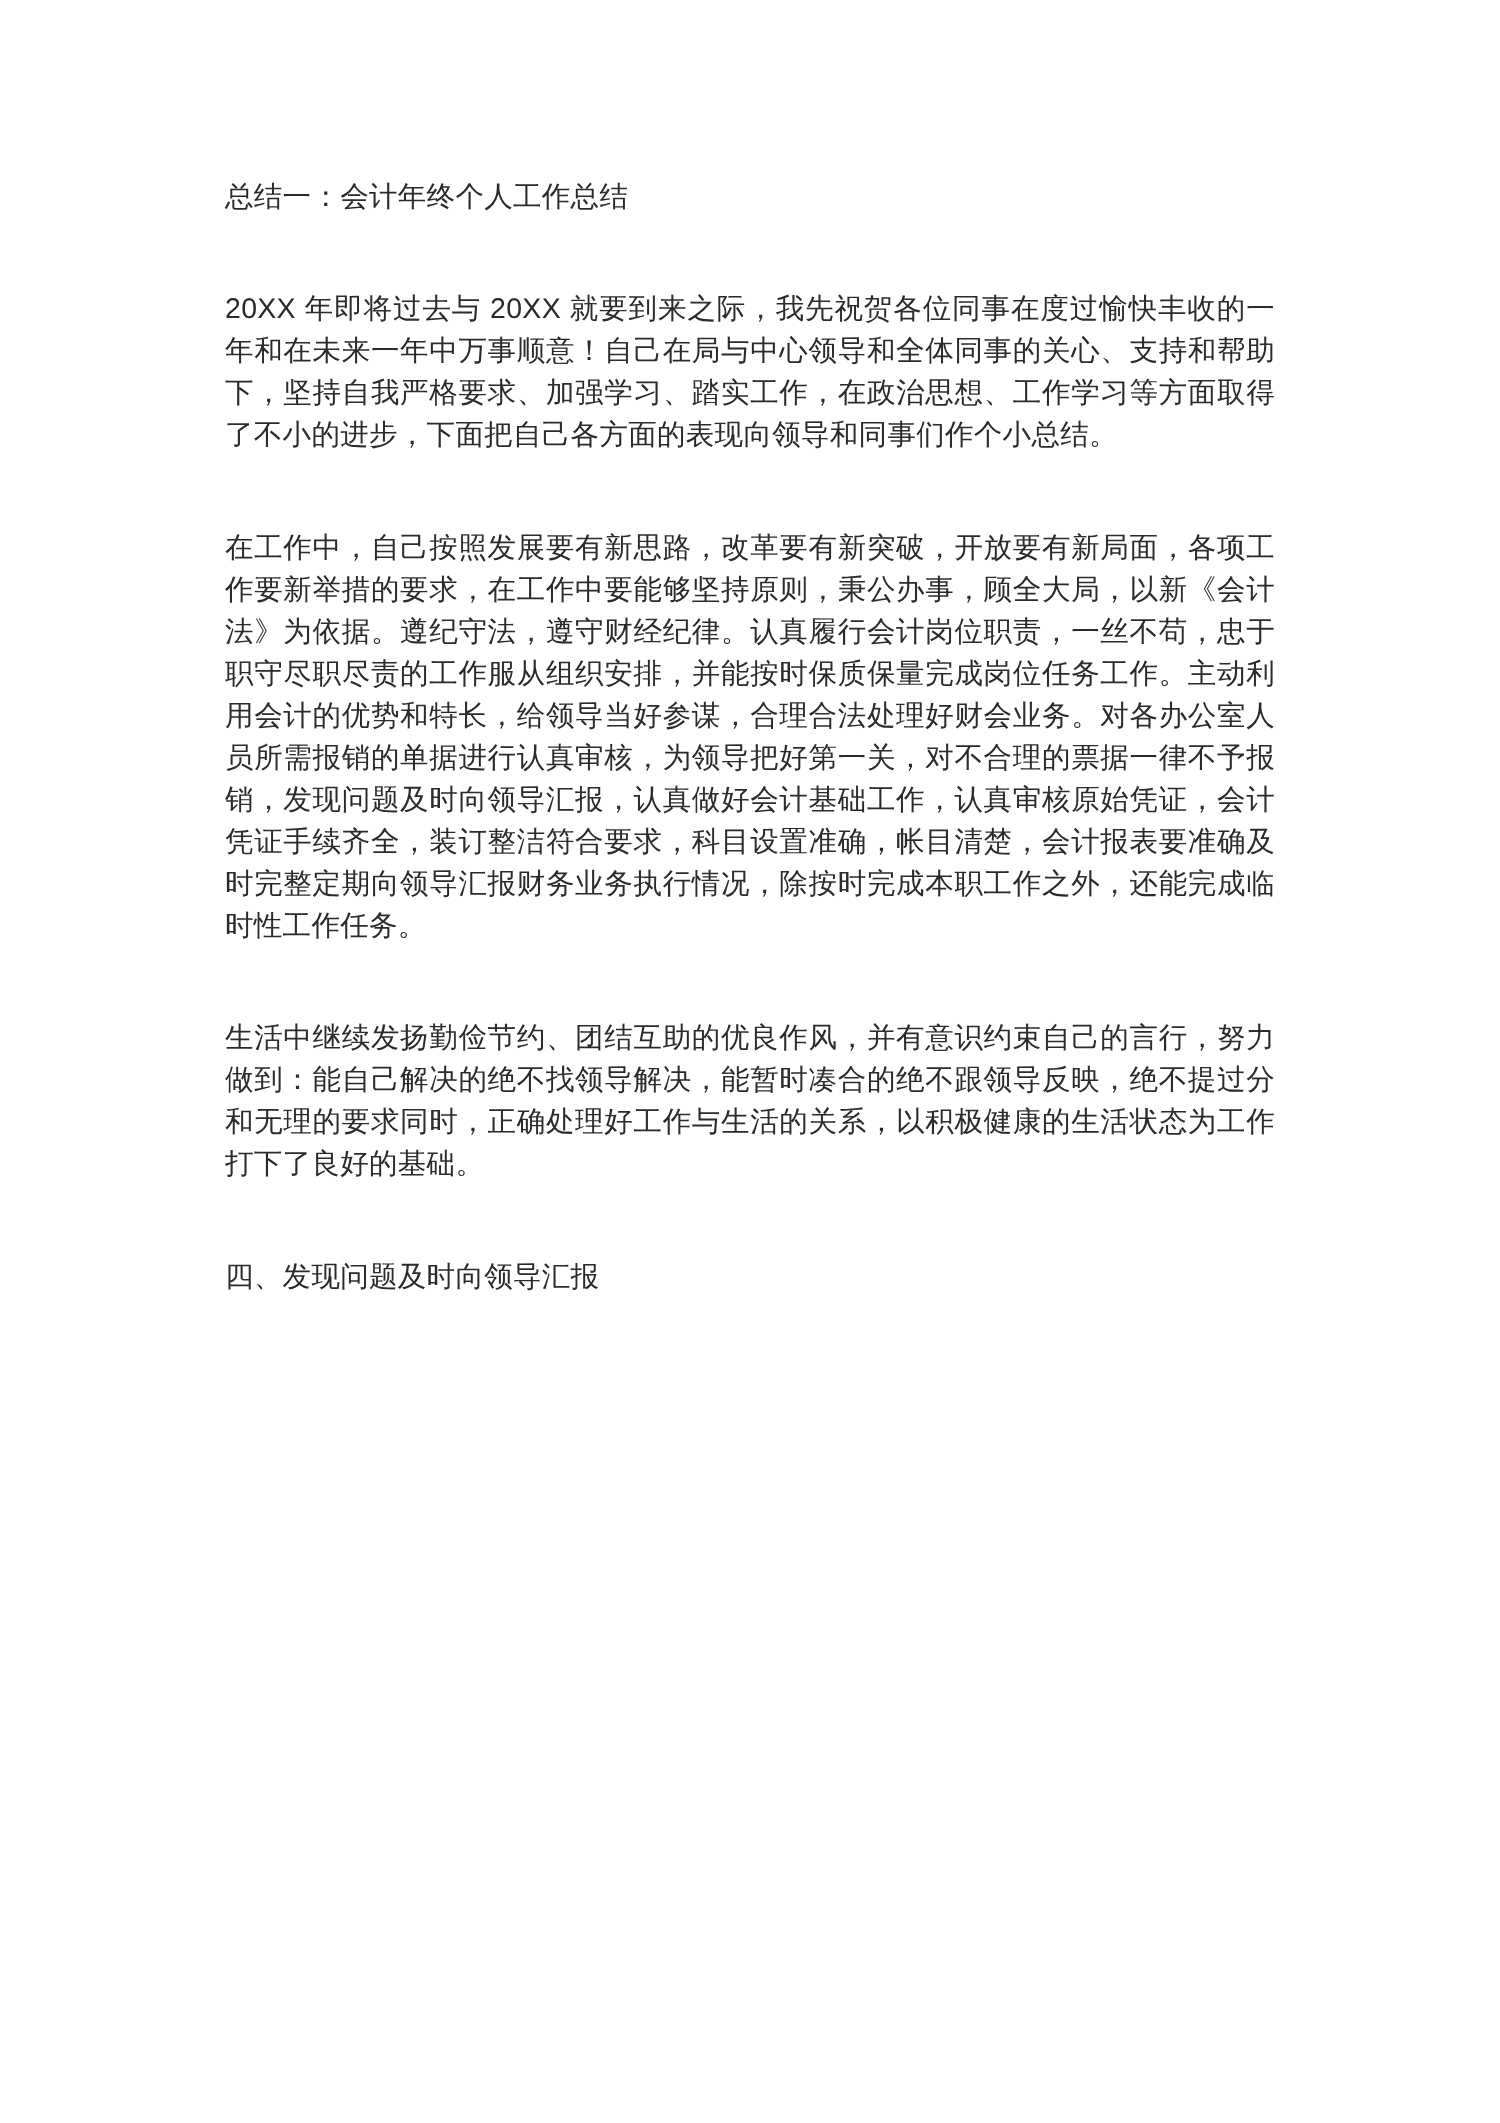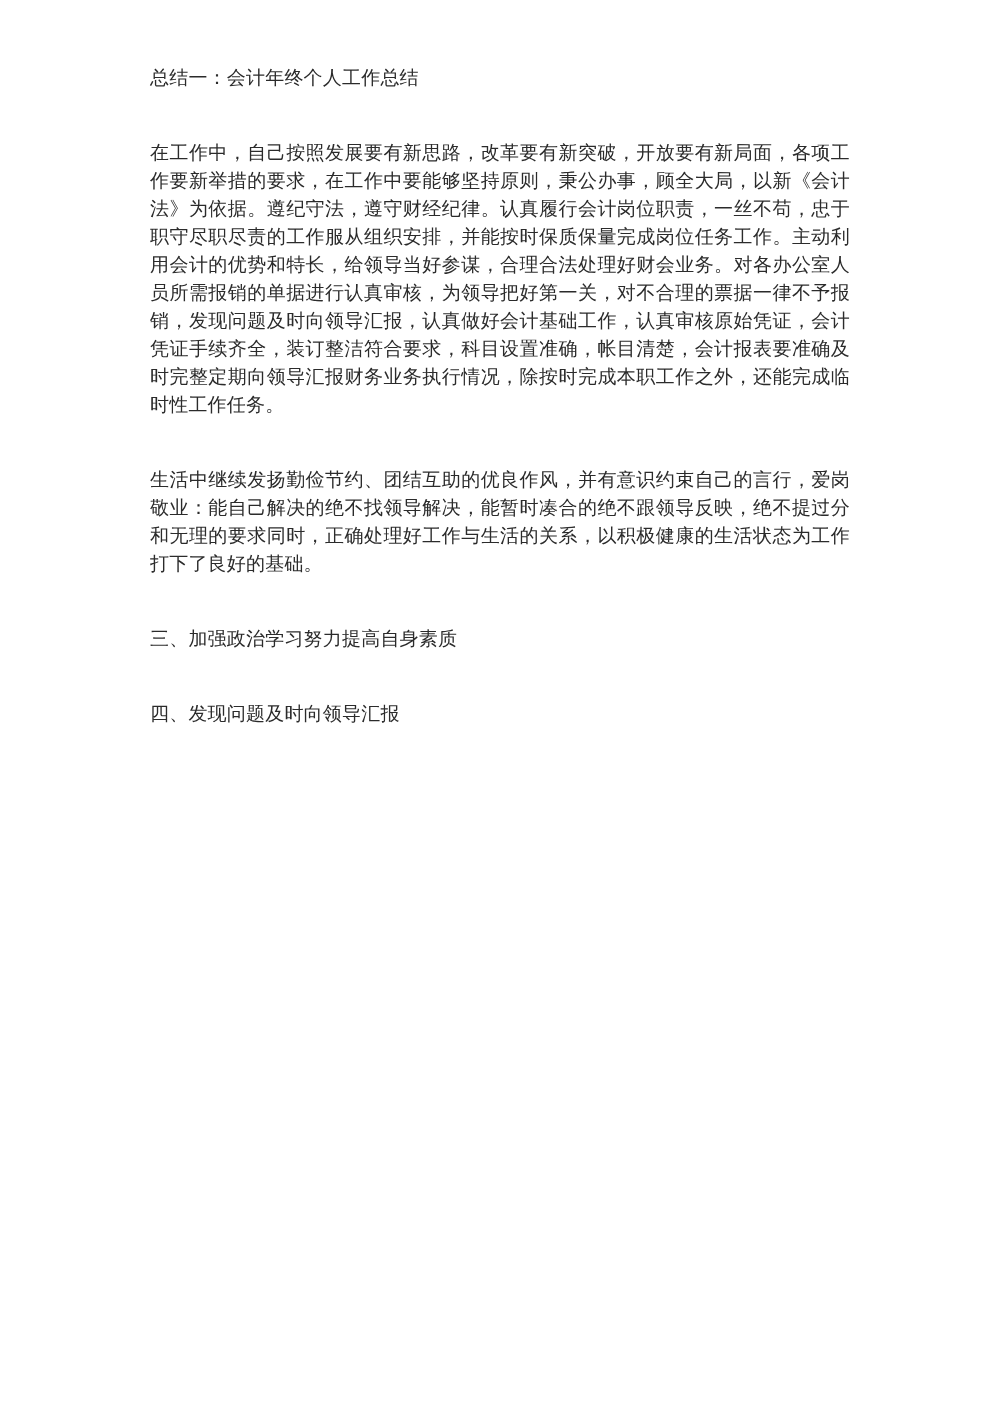--- a/index.html
+++ b/index.html
@@ -9,42 +9,42 @@
   body {
     width: 1000px;
     height: 1415px;
     overflow: hidden;
     font-family: "Liberation Sans", "DejaVu Sans", sans-serif;
   }
   .doc-page {
     width: 1000px;
     height: 1415px;
     background: #ffffff;
-    padding: 64px 150px 0 150px;
+    padding: 118px 150px 0 150px;
   }
   .doc-page p {
     font-size: 19px;
     line-height: 28px;
     color: #2b2b2b;
     text-align: justify;
     letter-spacing: 0.2px;
     margin: 0 0 47px 0;
     word-break: break-all;
   }
 </style>
 </head>
 <body>
 
 <div class="doc-page">
   <p>总结一：会计年终个人工作总结</p>
 
+  <p>20XX 年即将过去与 20XX 就要到来之际，我先祝贺各位同事在度过愉快丰收的一年和在未来一年中万事顺意！自己在局与中心领导和全体同事的关心、支持和帮助下，坚持自我严格要求、加强学习、踏实工作，在政治思想、工作学习等方面取得了不小的进步，下面把自己各方面的表现向领导和同事们作个小总结。</p>
 
 
   <p>在工作中，自己按照发展要有新思路，改革要有新突破，开放要有新局面，各项工作要新举措的要求，在工作中要能够坚持原则，秉公办事，顾全大局，以新《会计法》为依据。遵纪守法，遵守财经纪律。认真履行会计岗位职责，一丝不苟，忠于职守尽职尽责的工作服从组织安排，并能按时保质保量完成岗位任务工作。主动利用会计的优势和特长，给领导当好参谋，合理合法处理好财会业务。对各办公室人员所需报销的单据进行认真审核，为领导把好第一关，对不合理的票据一律不予报销，发现问题及时向领导汇报，认真做好会计基础工作，认真审核原始凭证，会计凭证手续齐全，装订整洁符合要求，科目设置准确，帐目清楚，会计报表要准确及时完整定期向领导汇报财务业务执行情况，除按时完成本职工作之外，还能完成临时性工作任务。</p>
 
 
-  <p>生活中继续发扬勤俭节约、团结互助的优良作风，并有意识约束自己的言行，爱岗敬业：能自己解决的绝不找领导解决，能暂时凑合的绝不跟领导反映，绝不提过分和无理的要求同时，正确处理好工作与生活的关系，以积极健康的生活状态为工作打下了良好的基础。</p>
+  <p>生活中继续发扬勤俭节约、团结互助的优良作风，并有意识约束自己的言行，努力做到：能自己解决的绝不找领导解决，能暂时凑合的绝不跟领导反映，绝不提过分和无理的要求同时，正确处理好工作与生活的关系，以积极健康的生活状态为工作打下了良好的基础。</p>
 
-  <p>三、加强政治学习努力提高自身素质</p>
 
 
   <p>四、发现问题及时向领导汇报</p>
 </div>
 
 </body></html>

